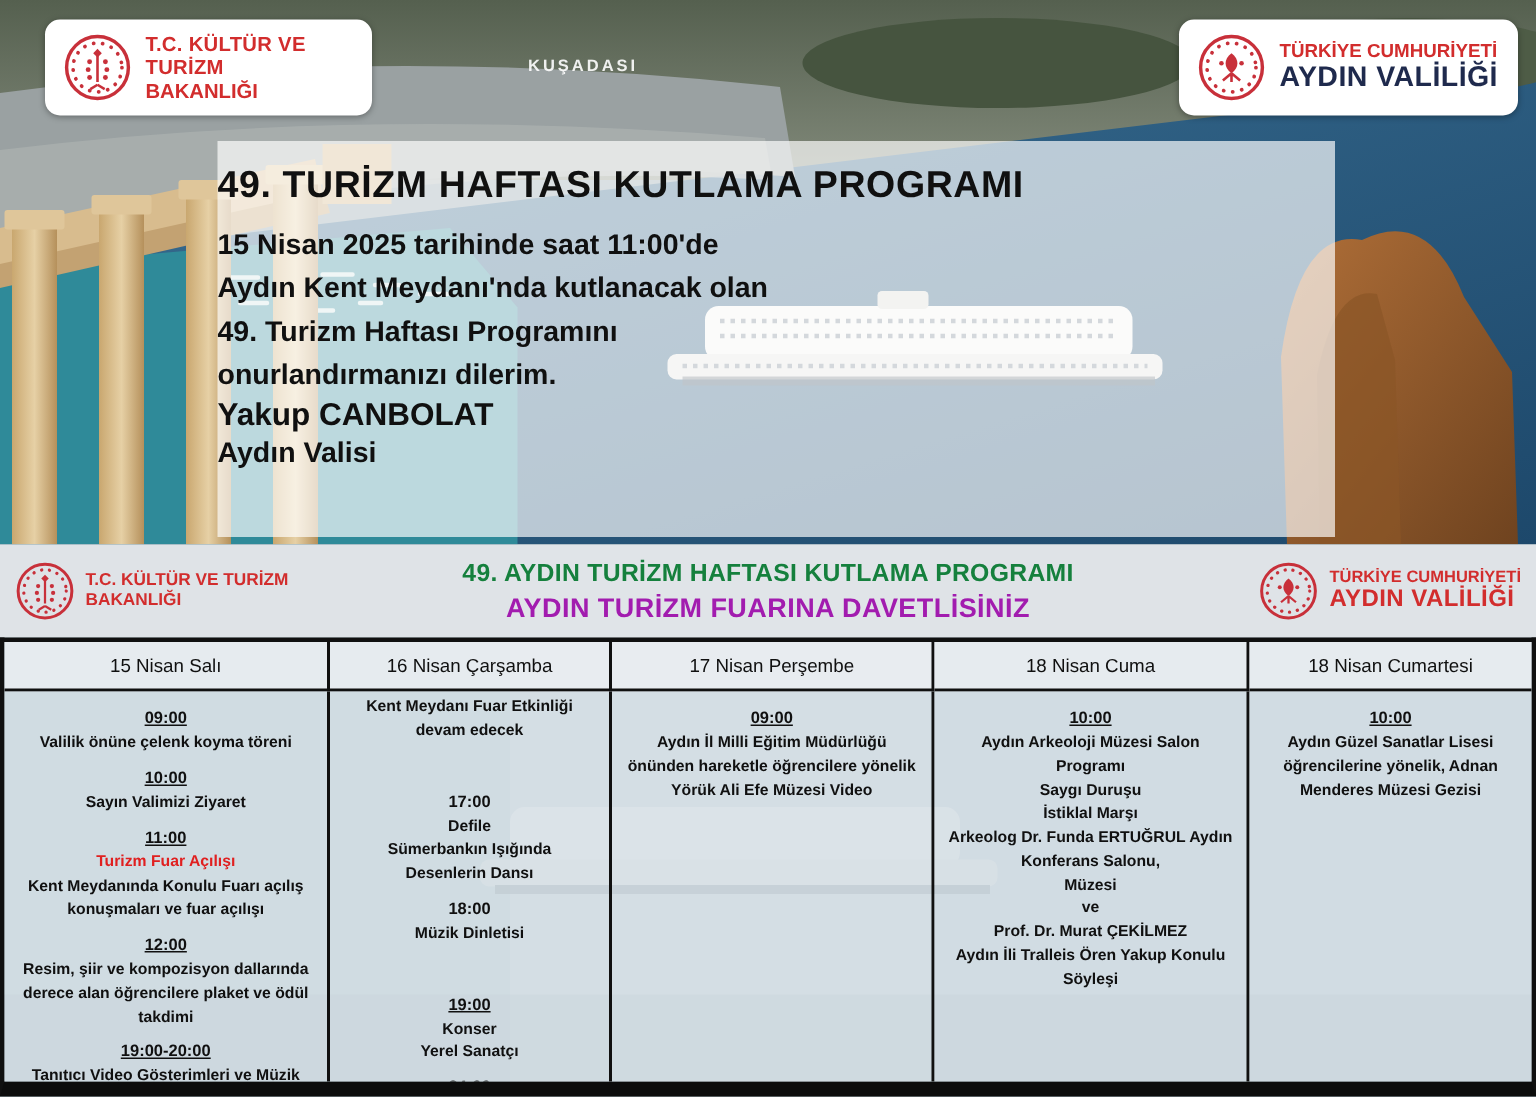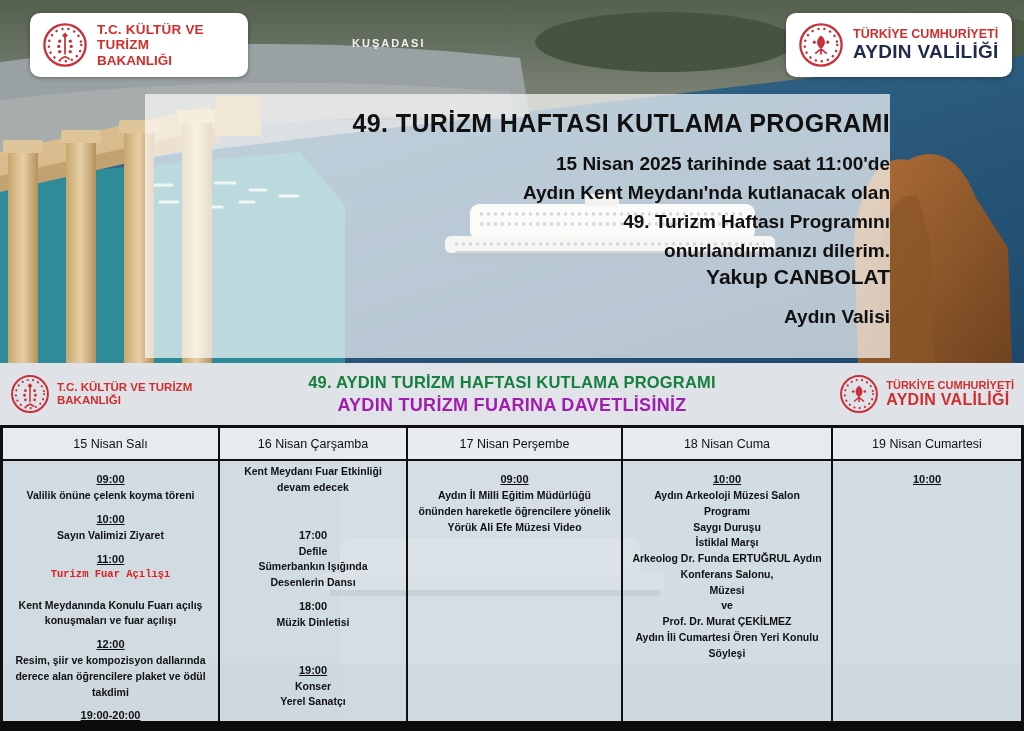--- a/index.html
+++ b/index.html
@@ -17,25 +17,25 @@
   .logo-card.right{left:786px;width:226px;}
   .emb{width:46px;height:46px;flex:0 0 auto;}
   .emb.small{width:40px;height:40px;}
   .logo-lines{display:flex;flex-direction:column;line-height:1.12;}
   .min-l1{color:#d22d2d;font-weight:700;font-size:13.5px;letter-spacing:.2px;}
   .min-l2{color:#d22d2d;font-weight:700;font-size:13.5px;}
   .val-l1{color:#d22d2d;font-weight:700;font-size:12.5px;}
   .val-l2{color:#1f2a4d;font-weight:700;font-size:19px;letter-spacing:.3px;}
 
   .hero-panel{position:absolute;left:145px;top:94px;width:745px;height:264px;
-              background:rgba(255,255,255,.68);text-align:right;color:#101010;}
+              background:rgba(255,255,255,.68);text-align:left;color:#101010;}
   .hero-title{font-size:25px;font-weight:700;margin-top:15px;letter-spacing:.4px;}
   .hero-lines{margin-top:11px;font-size:19px;font-weight:700;line-height:29px;}
   .sig-name{font-size:21px;font-weight:700;margin-top:0;}
-  .sig-title{font-size:19px;font-weight:700;margin-top:17px;}
+  .sig-title{font-size:19px;font-weight:700;margin-top:3px;}
 
   
   .bottom{position:relative;width:1024px;height:368px;}
   .bottom-bg{position:absolute;inset:0;}
   .bar{position:relative;height:62px;display:flex;align-items:center;
        background:rgba(227,230,233,.92);padding:0 10px;box-sizing:border-box;}
   .bar-logo{display:flex;align-items:center;gap:7px;width:208px;flex:0 0 auto;}
   .bar-min .logo-lines{line-height:1.1}
   .bar-min .l1,.bar-min .l2{color:#d22d2d;font-weight:700;font-size:11.5px;}
   .bar-val .l1{color:#d22d2d;font-weight:700;font-size:11px;}
@@ -50,21 +50,21 @@
          grid-template-rows:33px 1fr;}
   .th{background:rgba(236,240,243,.9);border-right:2.5px solid #101010;border-bottom:2.5px solid #101010;
       display:flex;align-items:center;justify-content:center;
       font-size:12.5px;font-weight:400;color:#101010;}
   .td{background:rgba(222,230,235,.72);border-right:2.5px solid #101010;
       padding:3px 7px;text-align:center;color:#101010;overflow:hidden;}
   .th:nth-child(5n),.td:nth-last-child(1){border-right:none;}
   .time{font-size:11px;font-weight:700;text-decoration:underline;margin:9px 0 3px;}
   .time.nu{text-decoration:none;}
   .txt{font-size:10.5px;font-weight:700;line-height:1.5;}
-  .red{font-size:10.5px;font-weight:700;color:#e02020;margin:3px 0 18px;font-family:Liberation Mono, monospace;}
+  .red{font-size:10.5px;font-weight:700;color:#e02020;margin:3px 0 4px;}
   .gap{height:24px;}
   .defs-holder{position:absolute;width:0;height:0;overflow:hidden;}
 </style>
 </head>
 <body>
 
 <div class="defs-holder">
 <svg width="0" height="0">
   <defs>
     <g id="emb-min" fill="none" stroke="#c8303a">
@@ -237,21 +237,21 @@
           <span class="l2">AYDIN VALİLİĞİ</span>
         </div>
       </div>
     </div>
 
     <div class="table">
         <div class="th">15 Nisan Salı</div>
         <div class="th">16 Nisan Çarşamba</div>
         <div class="th">17 Nisan Perşembe</div>
         <div class="th">18 Nisan Cuma</div>
-        <div class="th">19 Nisan Cumartesi</div>
+        <div class="th">18 Nisan Cumartesi</div>
         <div class="td">
           <div class="time">09:00</div>
           <div class="txt">Valilik önüne çelenk koyma töreni</div>
           <div class="time">10:00</div>
           <div class="txt">Sayın Valimizi Ziyaret</div>
           <div class="time">11:00</div>
           <div class="red">Turizm Fuar Açılışı</div>
           <div class="txt">Kent Meydanında Konulu Fuarı açılış konuşmaları ve fuar açılışı</div>
           <div class="time">12:00</div>
           <div class="txt">Resim, şiir ve kompozisyon dallarında derece alan öğrencilere plaket ve ödül takdimi</div>
@@ -281,21 +281,22 @@
         <div class="td">
           <div class="time">10:00</div>
           <div class="txt">Aydın Arkeoloji Müzesi Salon Programı</div>
           <div class="txt">Saygı Duruşu</div>
           <div class="txt">İstiklal Marşı</div>
           <div class="txt">Arkeolog Dr. Funda ERTUĞRUL Aydın</div>
           <div class="txt">Konferans Salonu,</div>
           <div class="txt">Müzesi</div>
           <div class="txt">ve</div>
           <div class="txt">Prof. Dr. Murat ÇEKİLMEZ</div>
-          <div class="txt">Aydın İli Cumartesi Ören Yeri Konulu Söyleşi</div>
+          <div class="txt">Aydın İli Tralleis Ören Yakup Konulu Söyleşi</div>
         </div>
         <div class="td">
           <div class="time">10:00</div>
+          <div class="txt">Aydın Güzel Sanatlar Lisesi öğrencilerine yönelik, Adnan Menderes Müzesi Gezisi</div>
         </div>
       </div>
   </div>
 
 </div>
 
 </body></html>

